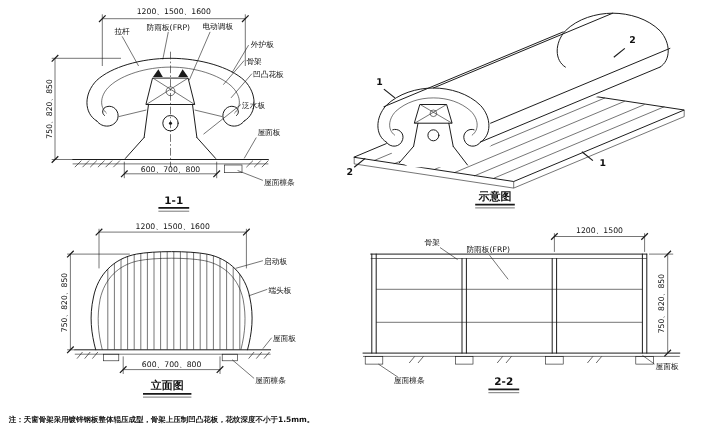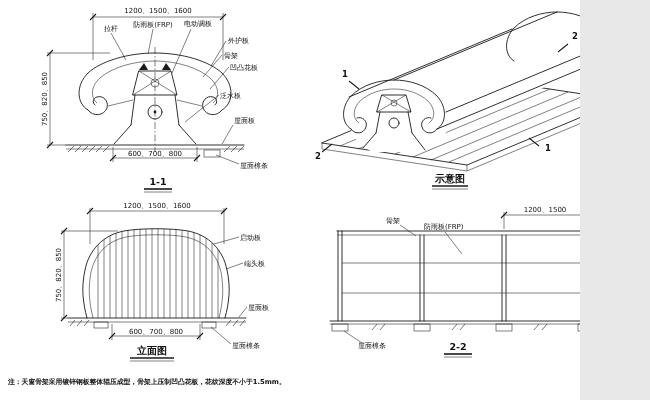--- a/index.html
+++ b/index.html
@@ -1,17 +1,17 @@
 <!DOCTYPE html>
 <html><head>
 <meta charset="utf-8">
 <style>
   html,body{margin:0;padding:0;background:#e8e8e8;}
   .sheet{
-    position:relative;width:580px;height:400px;background:#ffffff;
+    position:relative;width:650px;height:400px;background:#ffffff;
     font-family:"DejaVu Sans",sans-serif;overflow:hidden;
   }
   svg{display:block;}
   .ln   {stroke:#1a1a1a;stroke-width:.9;fill:none;stroke-linecap:round;}
   .thin {stroke:#1a1a1a;stroke-width:.55;fill:none;}
   .thick{stroke:#1a1a1a;stroke-width:1.6;fill:none;}
   .dim  {stroke:#1a1a1a;stroke-width:.55;fill:none;}
   .tick {stroke:#1a1a1a;stroke-width:1.1;fill:none;}
   .hatch{stroke:#1a1a1a;stroke-width:.6;fill:none;}
   .solid{fill:#1a1a1a;stroke:none;}

